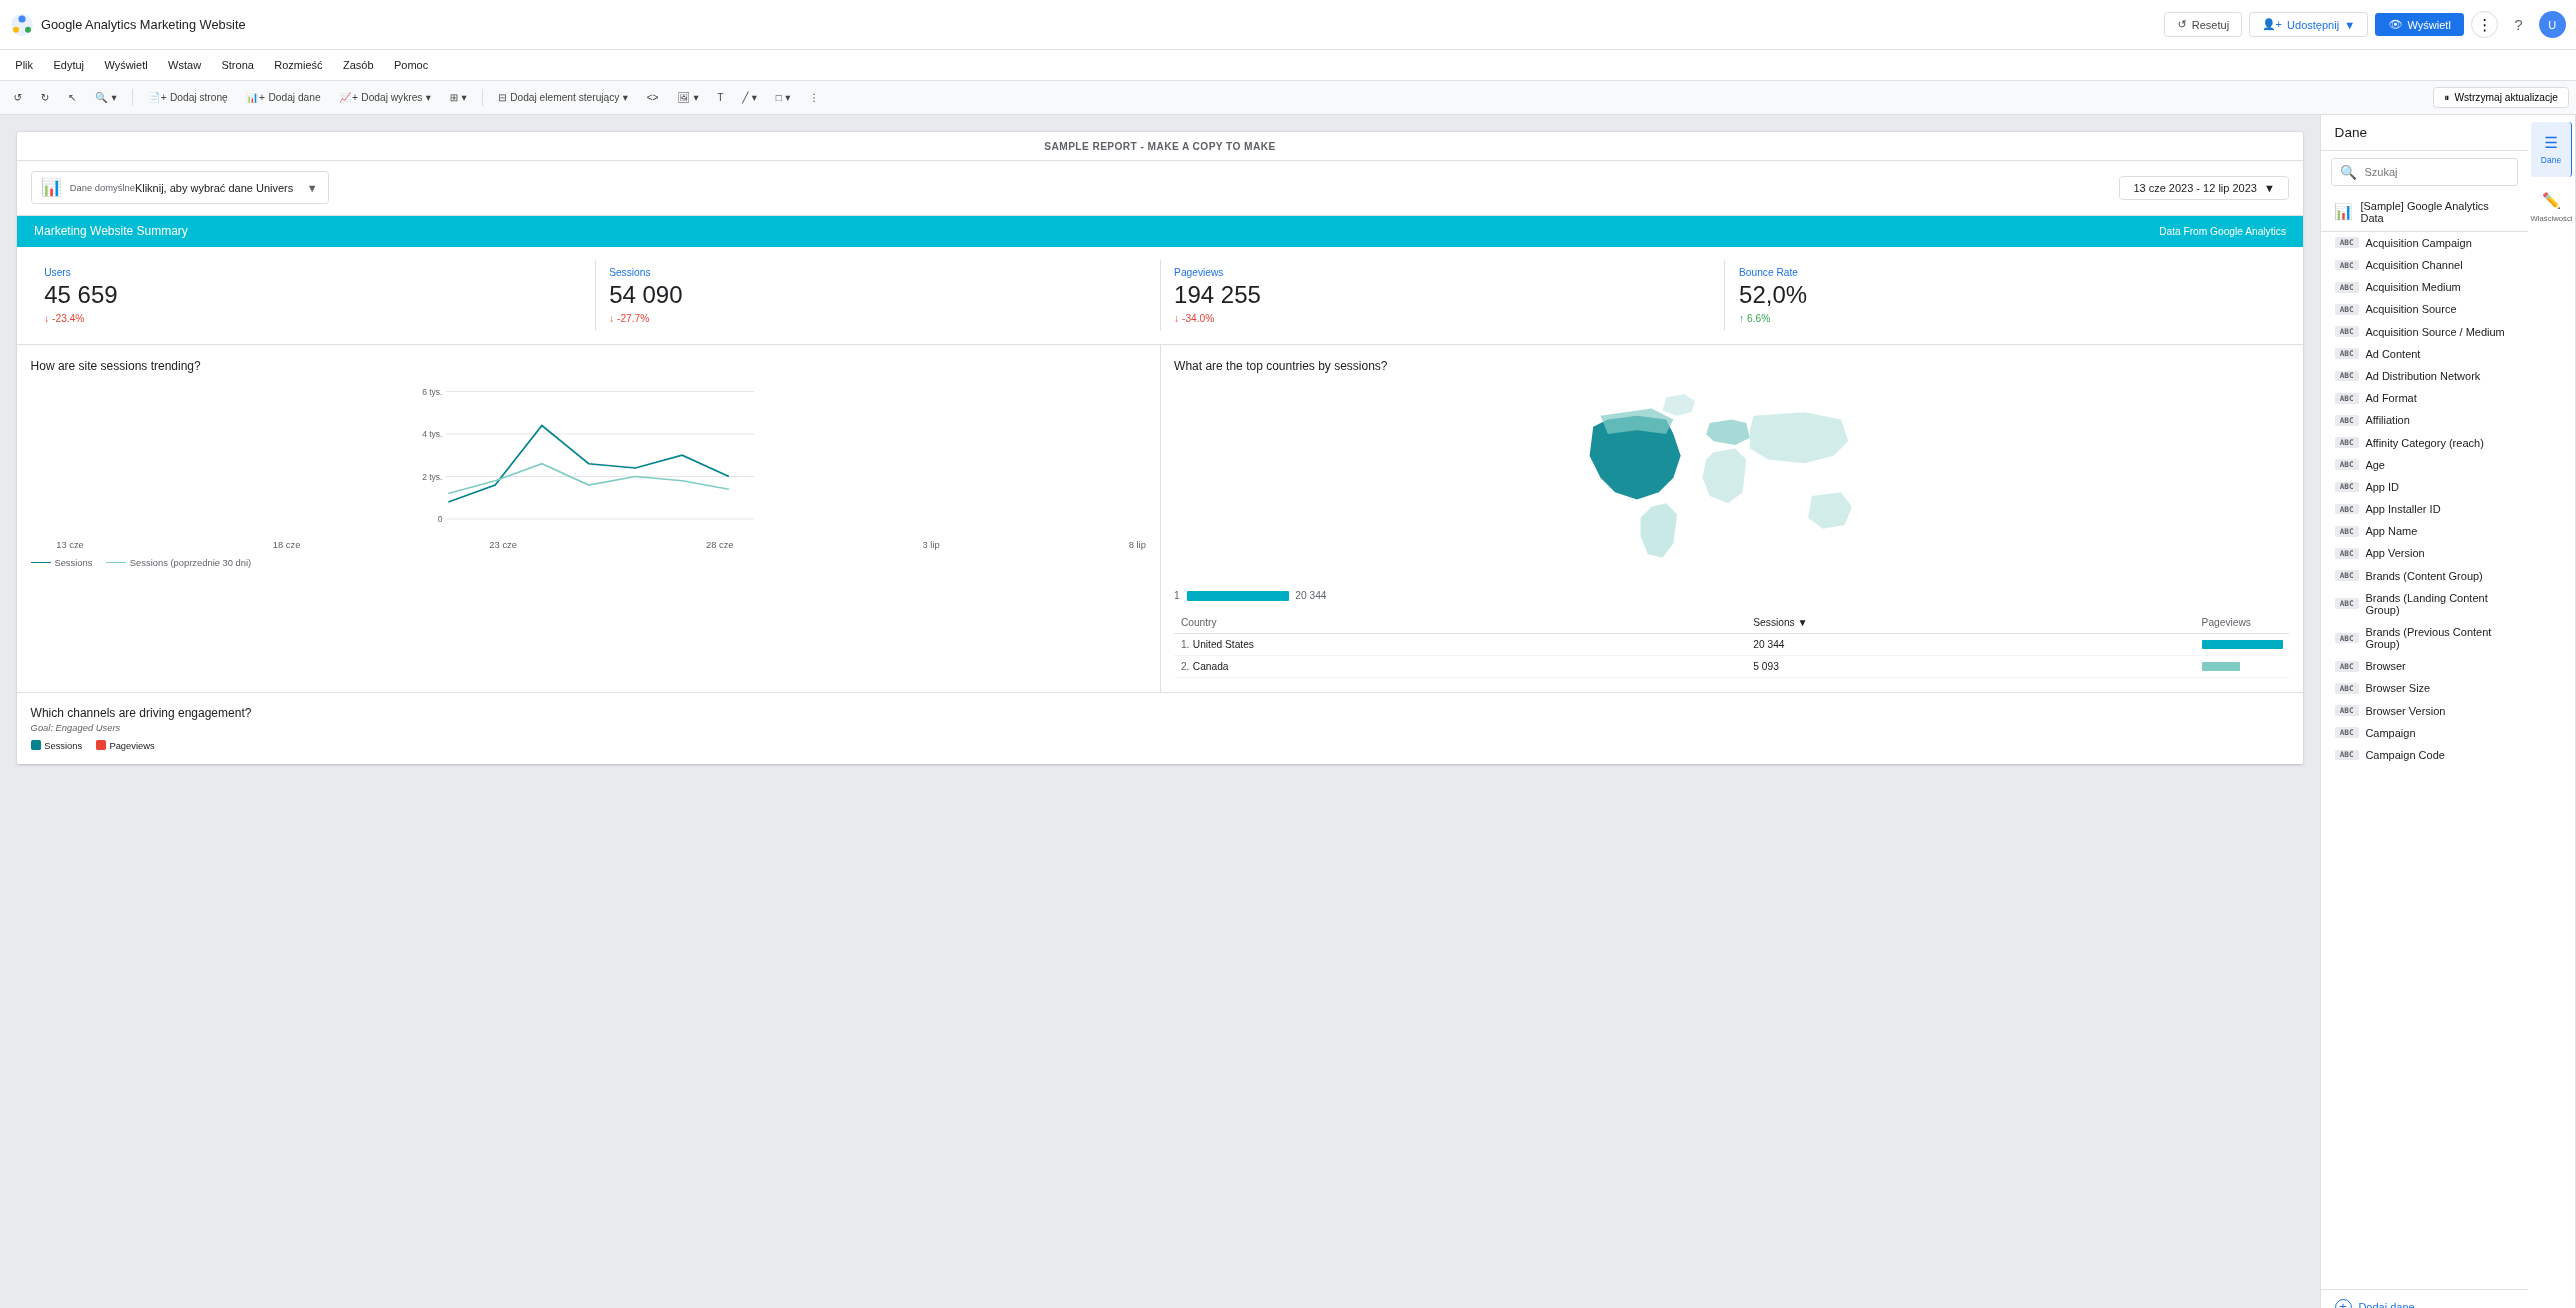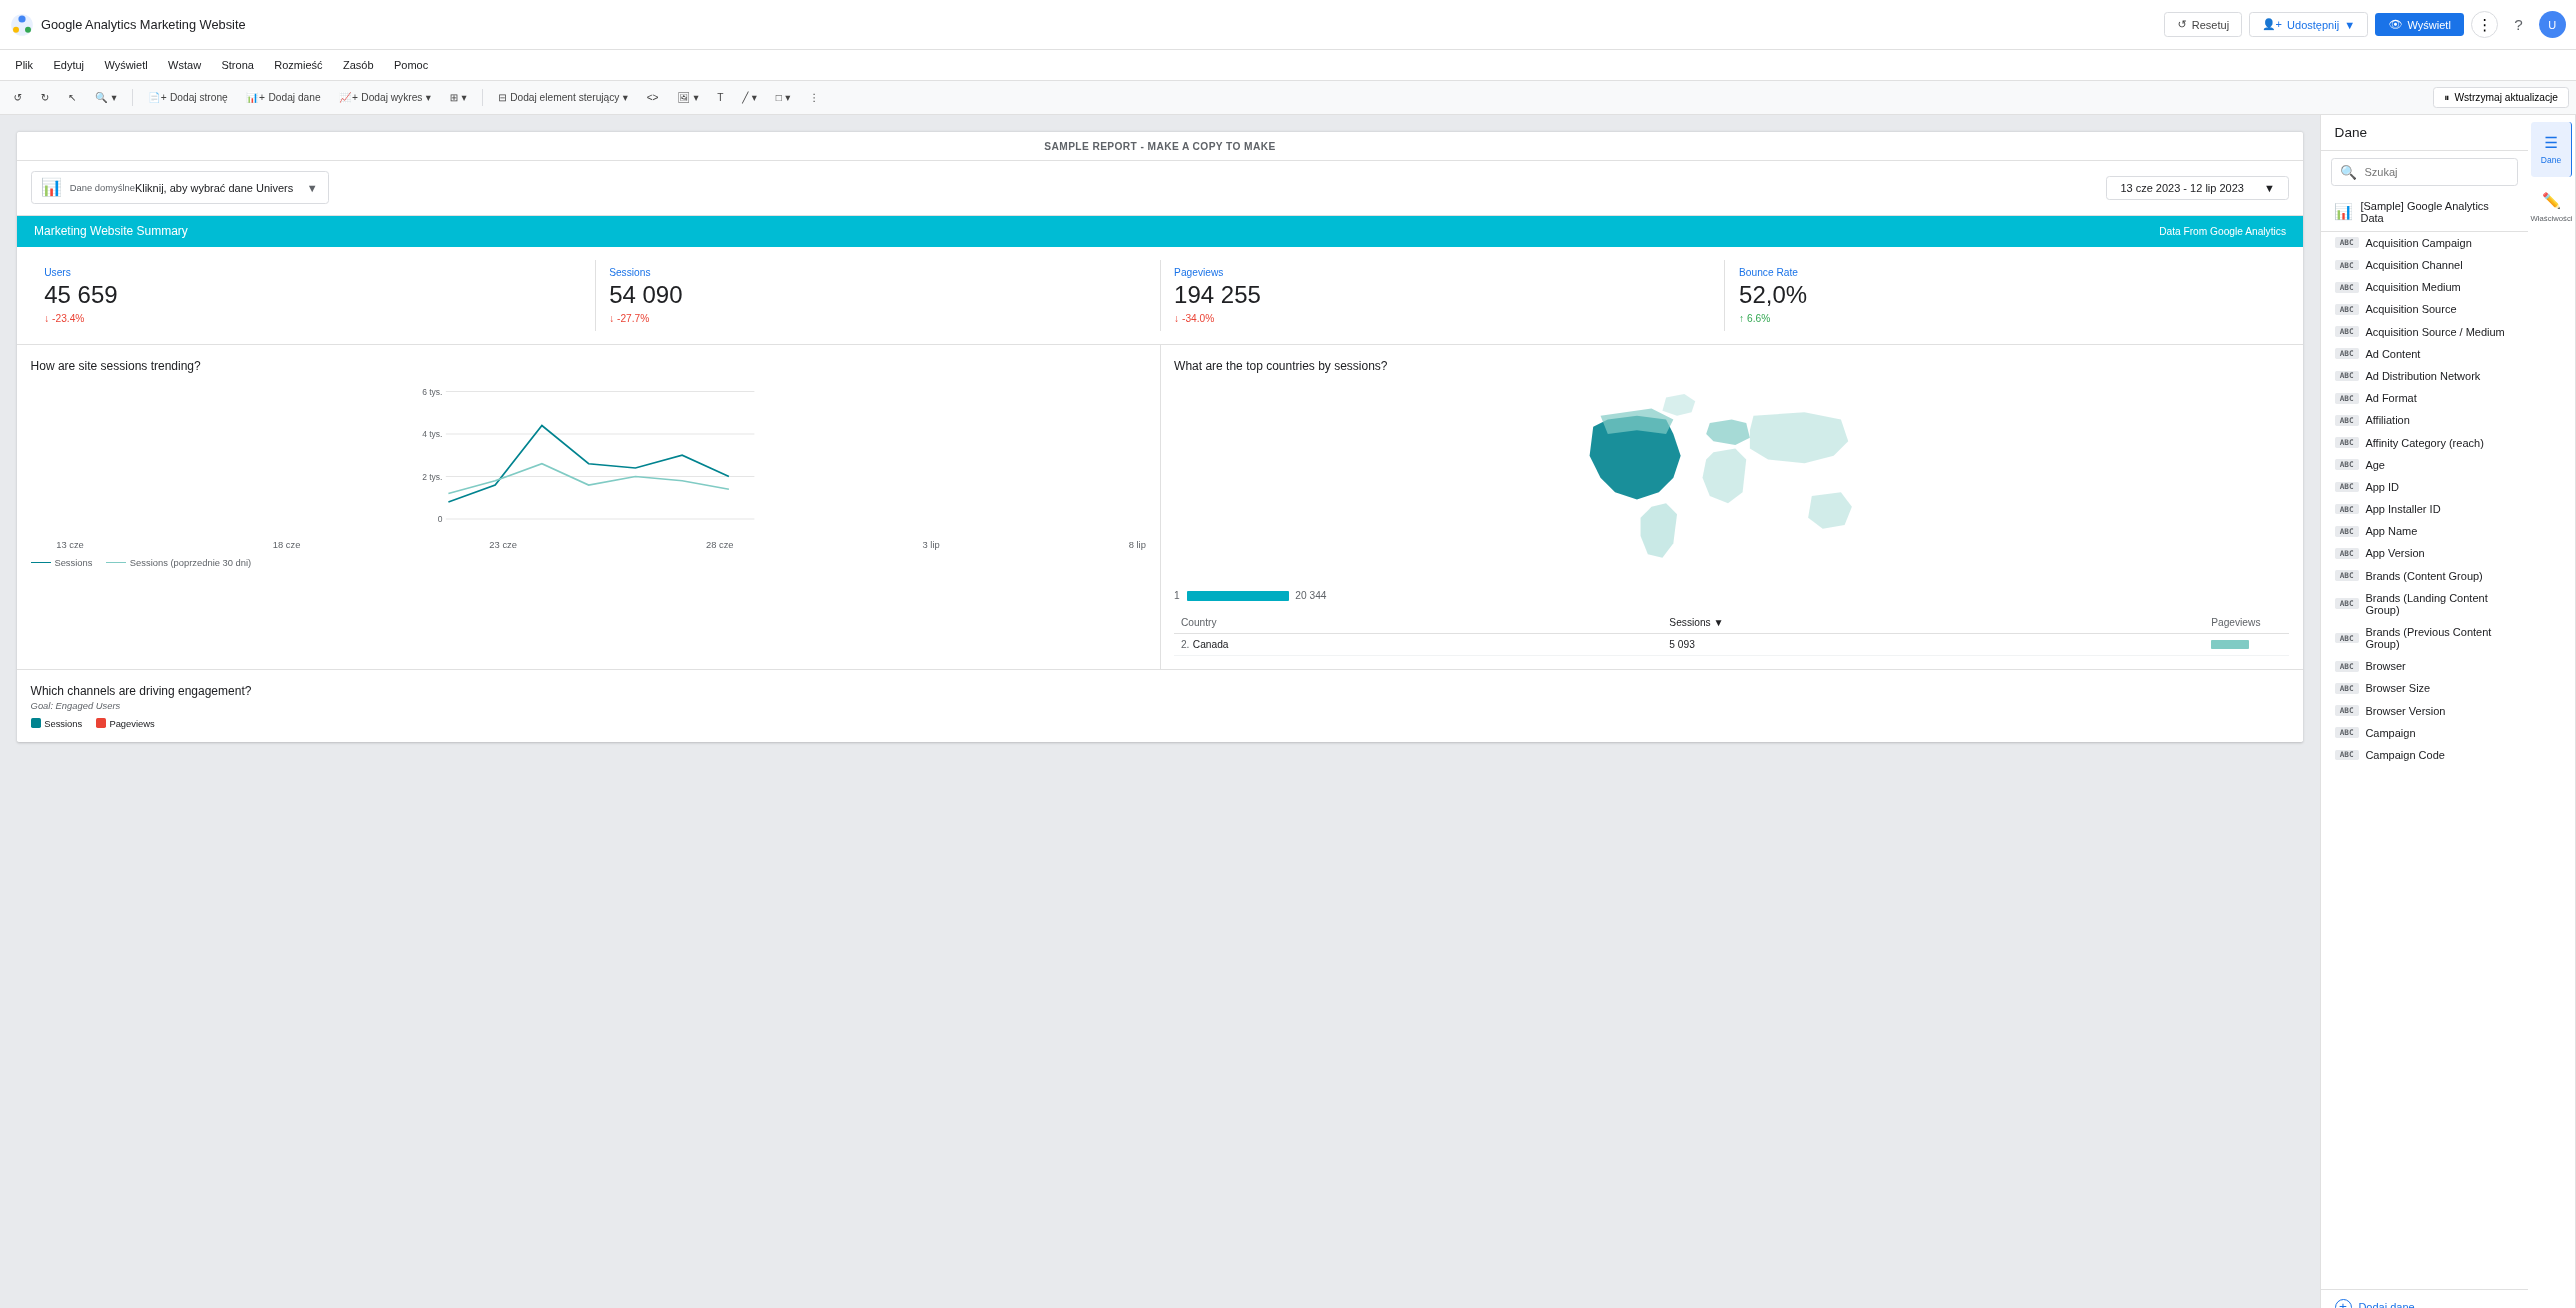--- a/index.html
+++ b/index.html
@@ -50,21 +50,21 @@
 
     .report-sample-banner { text-align: center; padding: 8.5px; font-size: 10.2px; font-weight: 600; color: #5f6368; letter-spacing: 0.4px; border-bottom: 0.9px solid #e0e0e0; }
 
     .report-header-row { display: flex; align-items: center; padding: 10.2px 13.6px; border-bottom: 0.9px solid #e0e0e0; gap: 10.2px; }
     .data-source-btn { display: flex; align-items: center; gap: 6.8px; border: 0.9px solid #dadce0; border-radius: 3.4px; padding: 5.1px 10.2px; cursor: pointer; background: #fff; }
     .data-source-icon { font-size: 17px; }
     .data-source-text { display: flex; flex-direction: row; }
     .data-source-label { font-size: 9.4px; color: #5f6368; }
     .data-source-name { font-size: 11px; color: #202124; }
     .data-source-arrow { color: #5f6368; margin-left: 6.8px; }
-    .date-btn { margin-left: auto; border: 0.9px solid #dadce0; border-radius: 3.4px; padding: 5.1px 13.6px; cursor: pointer; background: #fff; display: flex; align-items: center; gap: 20px; font-size: 11px; }
+    .date-btn { margin-left: auto; border: 0.9px solid #dadce0; border-radius: 3.4px; padding: 5.1px 13.6px; cursor: pointer; background: #fff; display: flex; align-items: center; gap: 7px; font-size: 11px; }
 
     
     .summary-bar { background: #00bcd4; padding: 8.5px 17px; display: flex; justify-content: space-between; align-items: center; }
     .summary-bar .bar-title { color: #fff; font-size: 12px; font-weight: 500; }
     .summary-bar .bar-source { color: #fff; font-size: 10.2px; }
 
     
     .kpi-row { display: flex; padding: 13.6px; gap: 0; border-bottom: 0.9px solid #e0e0e0; }
     .kpi-item { flex: 1; padding: 6.8px 13.6px; border-right: 0.9px solid #e0e0e0; }
     .kpi-item:last-child { border-right: none; }
@@ -383,20 +383,27 @@
           <table class="country-table">
             <thead>
               <tr>
                 <th>Country</th>
                 <th class="sort">Sessions ▼</th>
                 <th>Pageviews</th>
               </tr>
             </thead>
             <tbody>
               <tr>
+                <td><span style="color:#5f6368;margin-right:3.4px;">1.</span><span>United States</span></td>
+                <td>20 344</td>
+                <td class="bar-cell">
+                    <div class="country-bar" style="width:81px;"></div>
+                  </td>
+              </tr>
+              <tr>
                 <td><span style="color:#5f6368;margin-right:3.4px;">2.</span><span>Canada</span></td>
                 <td>5 093</td>
                 <td class="bar-cell">
                     <div class="country-bar" style="width:38px;background:#80cbc4;"></div>
                   </td>
               </tr>
             </tbody>
           </table>
         </div>
       </div>

